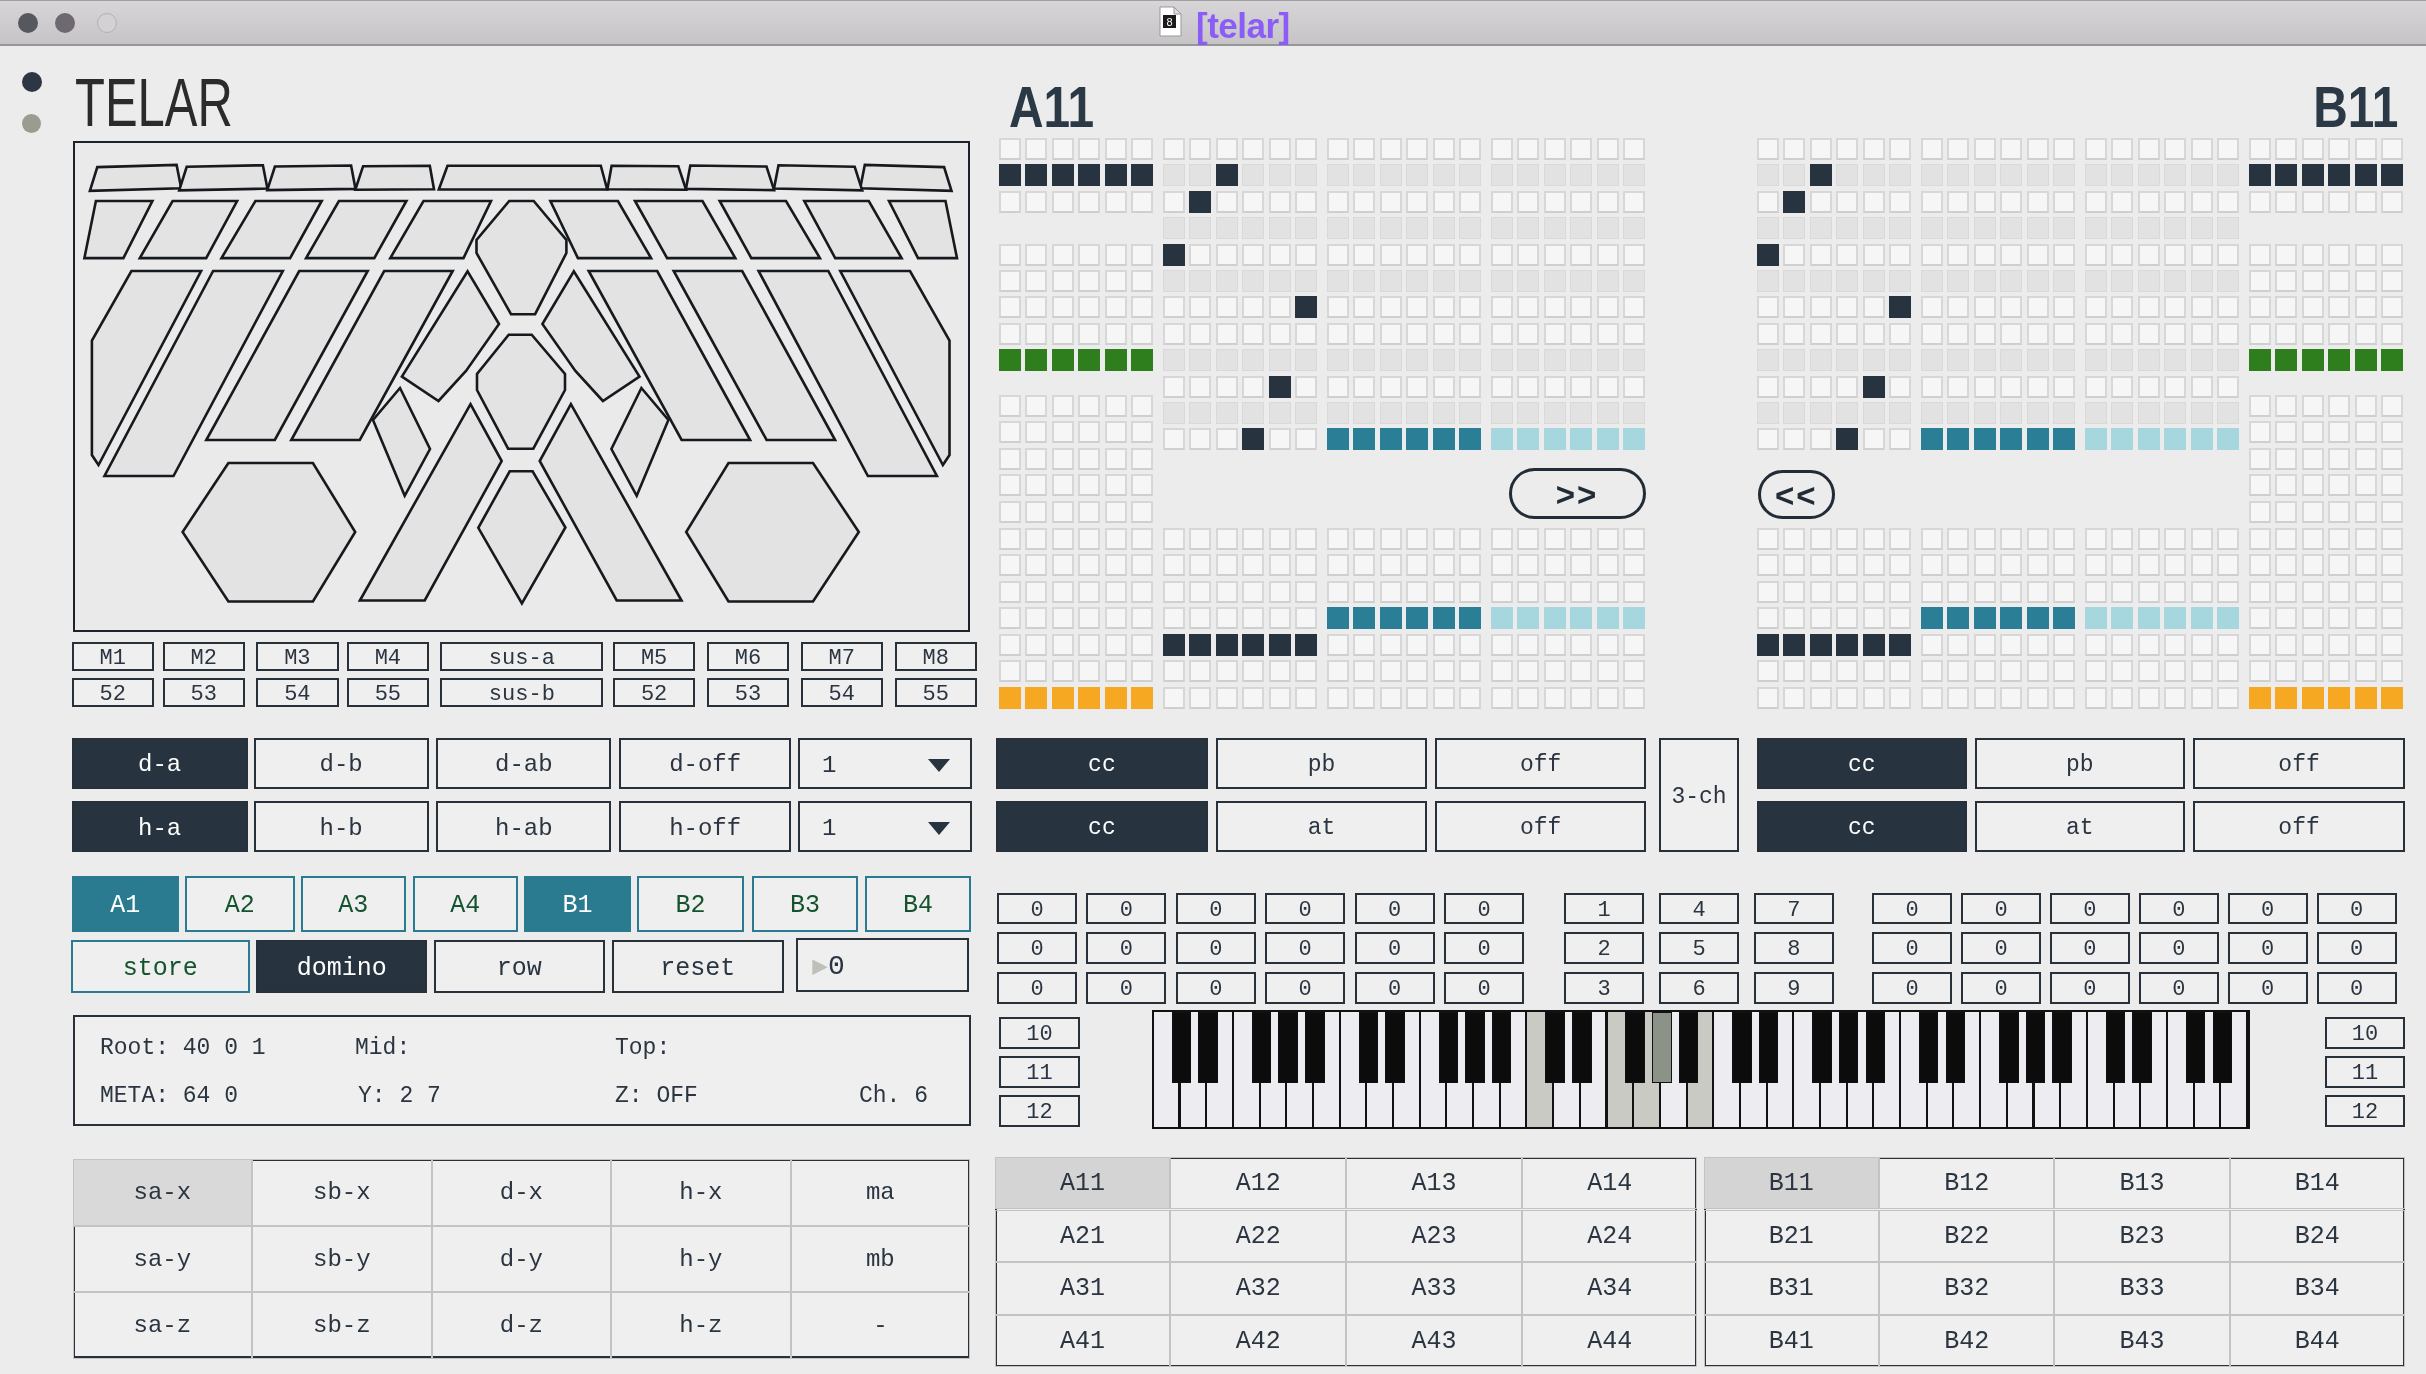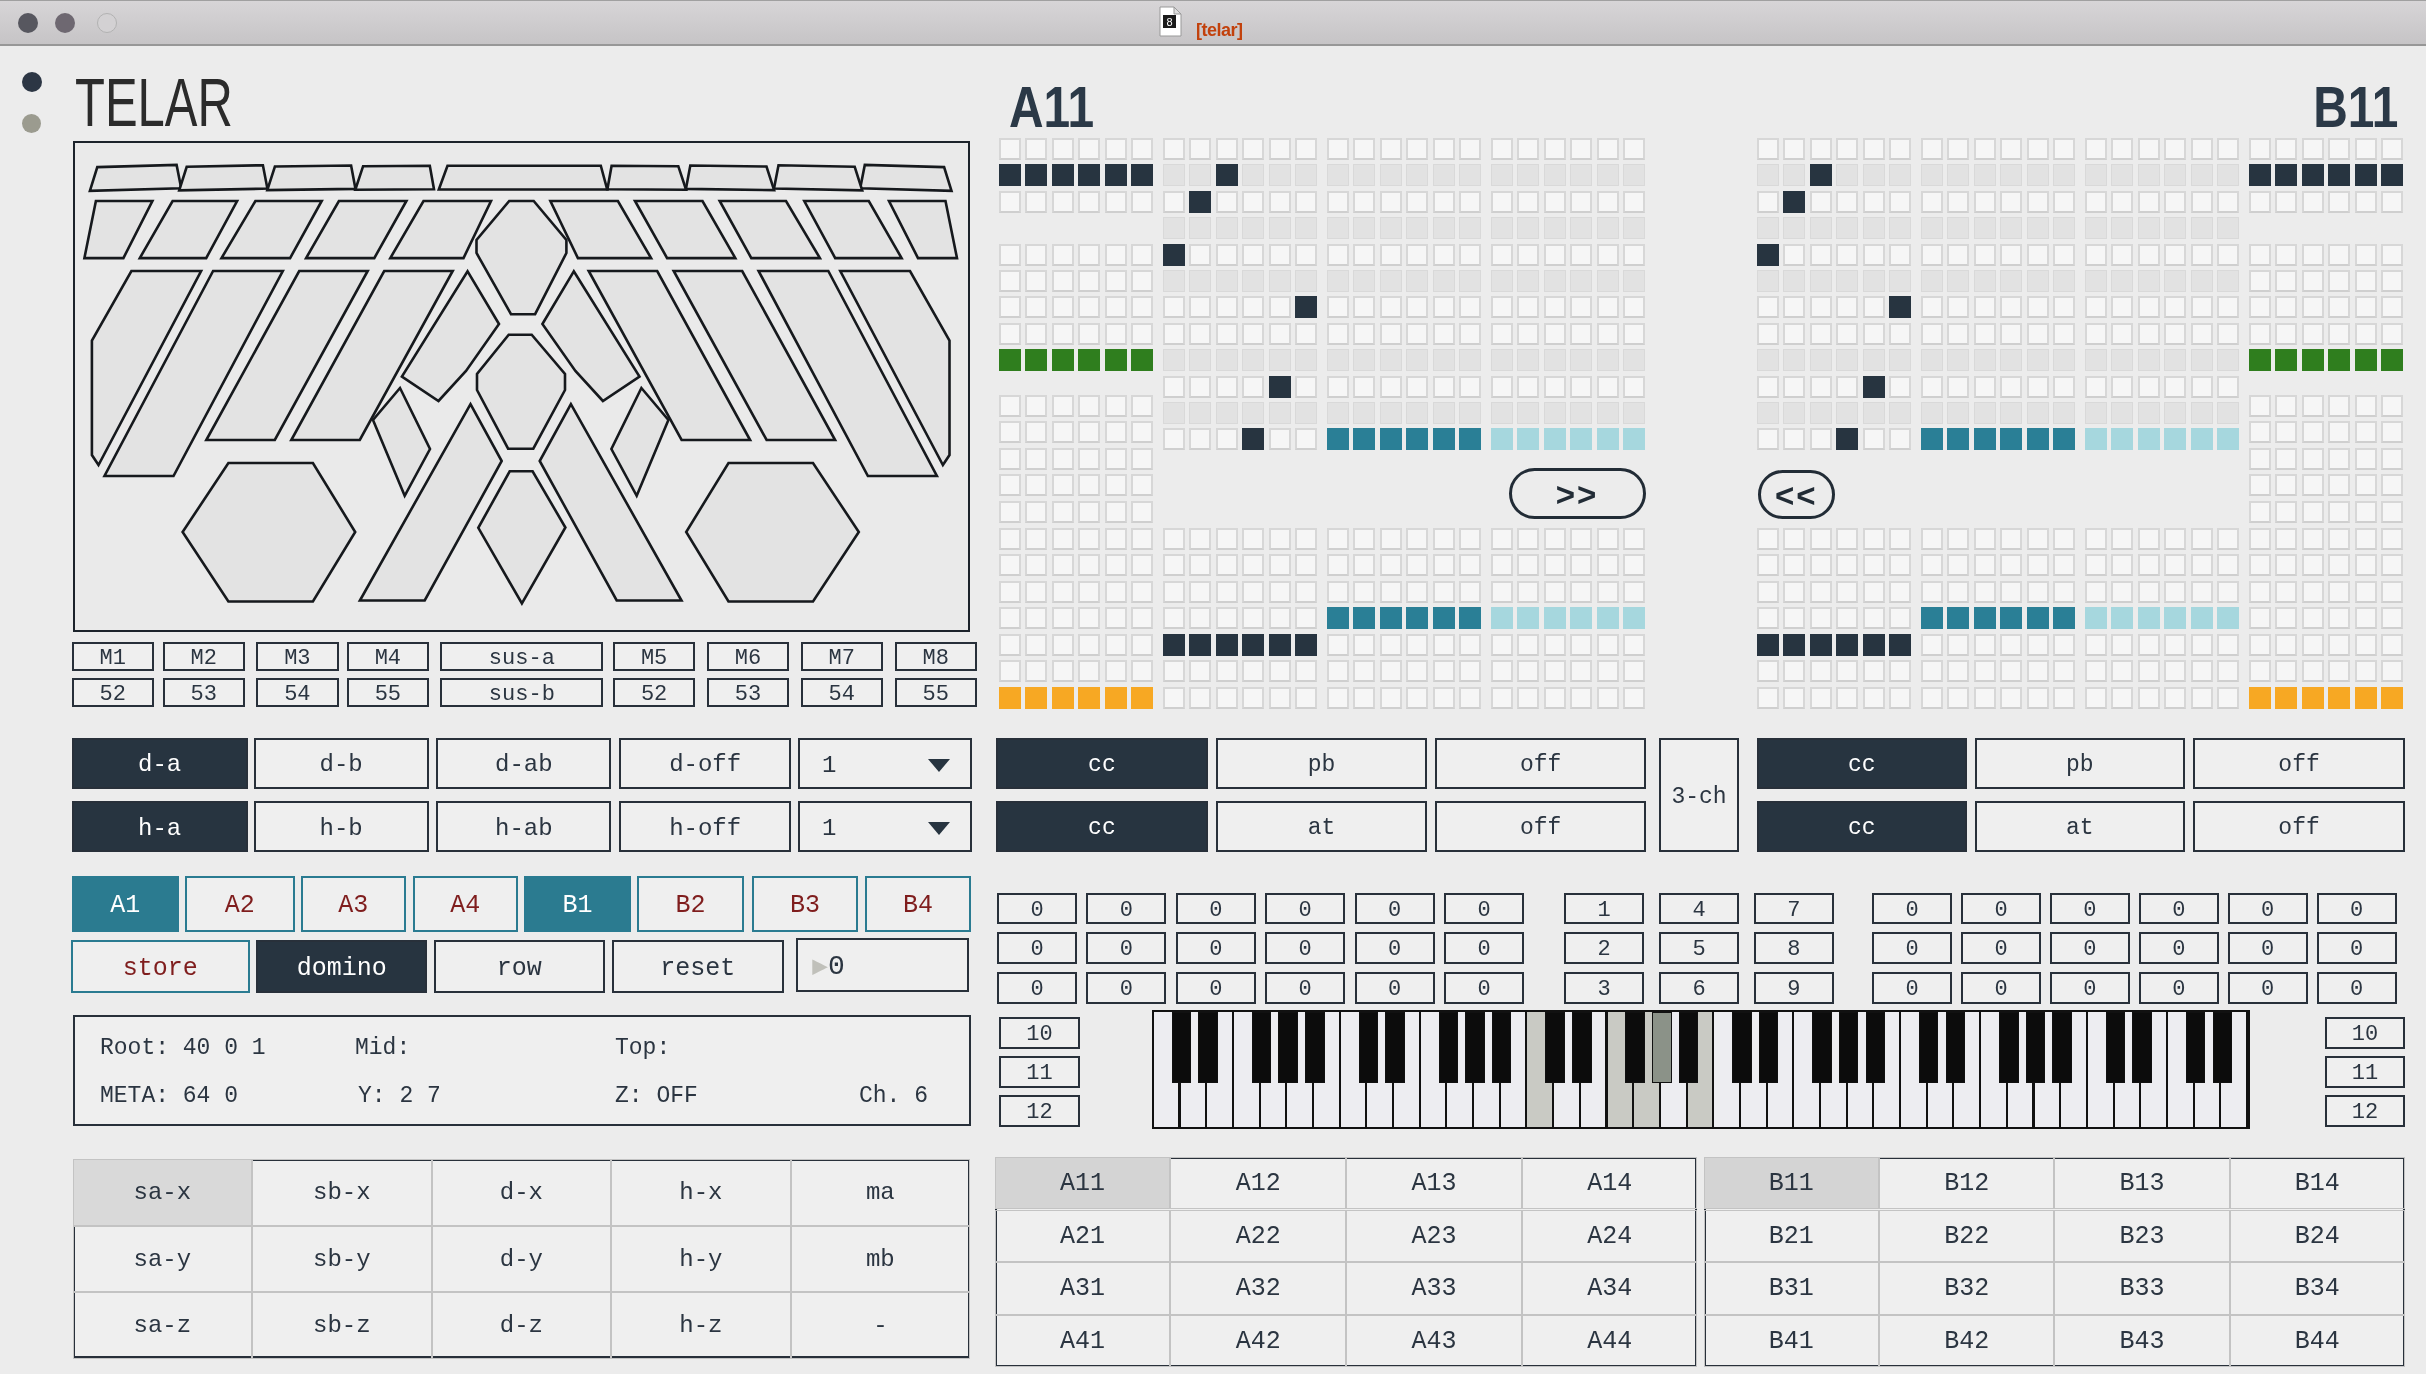--- a/index.html
+++ b/index.html
@@ -7,39 +7,39 @@
 .c{width:18px;height:18px;border:2px solid #d7d7d7;border-bottom-color:#cfcfcf;background:#f6f6f6}
 .f{width:20px;height:20px;border:1px solid #d9d9d9;background:#e2e2e2}
 .d{background:#273440}.g{background:#2f7e1e}.t{background:#2a7f96}.l{background:#a6d7de}.o{background:#f7a823}
 .pnl{fill:#eaeaea;stroke:#1c232b;stroke-width:2}
 .sh{fill:#e3e3e3;stroke:#16191d;stroke-width:2.6}
 .bx,.bxd,.bxt,.bxo,.tc,.pill{position:absolute;box-sizing:border-box;text-align:center;
 font-family:"Liberation Mono",monospace;color:#2b3541;white-space:nowrap}
 .bx{border:2px solid #28303a;background:#efefef}
 .bxd{border:2px solid #28303a;background:#273440;color:#fff}
 .bxt{border:2px solid #2a7b91;background:#2b7b90;color:#fff}
-.bxo{border:2px solid #2a7b91;background:#efefef;color:#7f1d1d}
+.bxo{border:2px solid #2a7b91;background:#efefef;color:#14532d}
 .tc{border:1px solid #c3c3c3}
 .mt{position:absolute;font-family:"Liberation Mono",monospace;color:#2b3541}
 .pill{border:3px solid #222c36;border-radius:26px;font-size:33px;background:#ececec;letter-spacing:2px;font-family:"Liberation Sans",sans-serif;font-weight:bold;color:#222c36}
 .tri{position:absolute;right:20px;top:50%;margin-top:-5px;width:0;height:0;
 border-left:11px solid transparent;border-right:11px solid transparent;border-top:13px solid #273440}
 .hd{position:absolute;font-weight:bold;color:#2b3947;font-size:57px;line-height:57px;font-family:"Liberation Sans",sans-serif}
 </style></head><body>
 <div style="position:absolute;left:0;top:0;width:2426px;height:46px;background:linear-gradient(#d7d5d7,#c6c4c6);border-top:1px solid #a0a0a0;border-bottom:2px solid #979797;box-sizing:border-box"></div>
 <div style="position:absolute;left:18px;top:13px;width:20px;height:20px;border-radius:50%;background:#57575f"></div>
 <div style="position:absolute;left:55px;top:13px;width:20px;height:20px;border-radius:50%;background:#6e6871"></div>
 <div style="position:absolute;left:97px;top:13px;width:20px;height:20px;border-radius:50%;background:#d3d1d3;box-sizing:border-box;border:1px solid #b2b2b2"></div>
 <svg style="position:absolute;left:1159px;top:6px" width="23" height="31" viewBox="0 0 23 31">
 <path d="M1 1 h14 l7 7 v22 h-21 z" fill="#fff" stroke="#999" stroke-width="1"></path>
 <path d="M15 1 l7 7 h-7 z" fill="#ddd" stroke="#999" stroke-width="1"></path>
 <rect x="4" y="9" width="13" height="13" fill="#1a1a1a"></rect>
 <text x="10.5" y="20" font-size="11" fill="#fff" text-anchor="middle" font-family="Liberation Sans">8</text>
 </svg>
-<div style="position:absolute;left:1196px;top:20px;font-size:18px;color:#c2410c;font-weight:bold;letter-spacing:-0.5px;font-family:'Liberation Sans',sans-serif">[telar]</div>
+<div style="position:absolute;left:1196px;top:6px;font-size:35px;color:#8b5cf6;font-weight:bold;letter-spacing:-0.5px;font-family:'Liberation Sans',sans-serif">[telar]</div>
 <div style="position:absolute;left:75px;top:63px;font-size:68px;color:#2b2b2b;letter-spacing:0px;transform:scaleX(0.72);transform-origin:left top;font-family:'Liberation Sans',sans-serif">TELAR</div>
 <div style="position:absolute;left:22px;top:72px;width:20px;height:20px;border-radius:50%;background:#2c3644"></div>
 <div style="position:absolute;left:22px;top:114px;width:19px;height:19px;border-radius:50%;background:#9b9b8f"></div>
 <div class="hd" style="left:1009px;top:79px;transform:scaleX(.84);transform-origin:left top">A11</div>
 <div class="hd" style="right:28px;top:79px;transform:scaleX(.84);transform-origin:right top">B11</div>
 <svg style="position:absolute;left:73px;top:141px" width="897" height="491" viewBox="0 0 897 491">
     <rect x="1" y="1" width="895" height="489" class="pnl"></rect>
     <polygon class="sh" points="24.3,26.1 103.6,23.9 108.2,47.2 16.9,49.8"></polygon>
     <polygon class="sh" points="871.1,26.1 791.8,23.9 787.2,47.2 878.5,49.8"></polygon>
     <polygon class="sh" points="113.7,25.8 189.9,24.2 194.4,47.6 106.2,49.4"></polygon>

